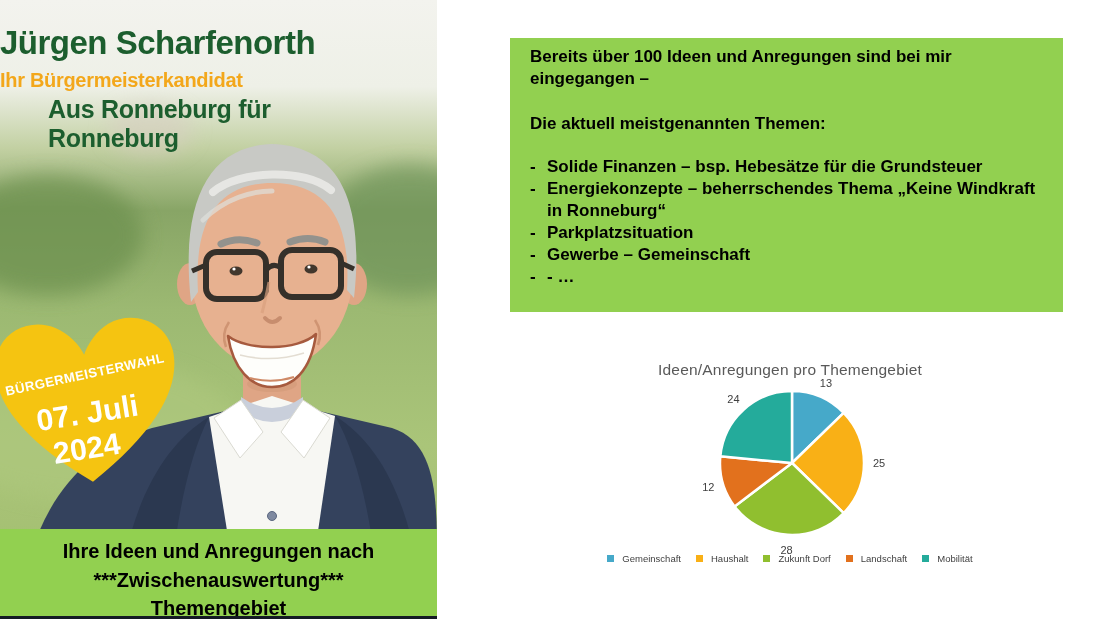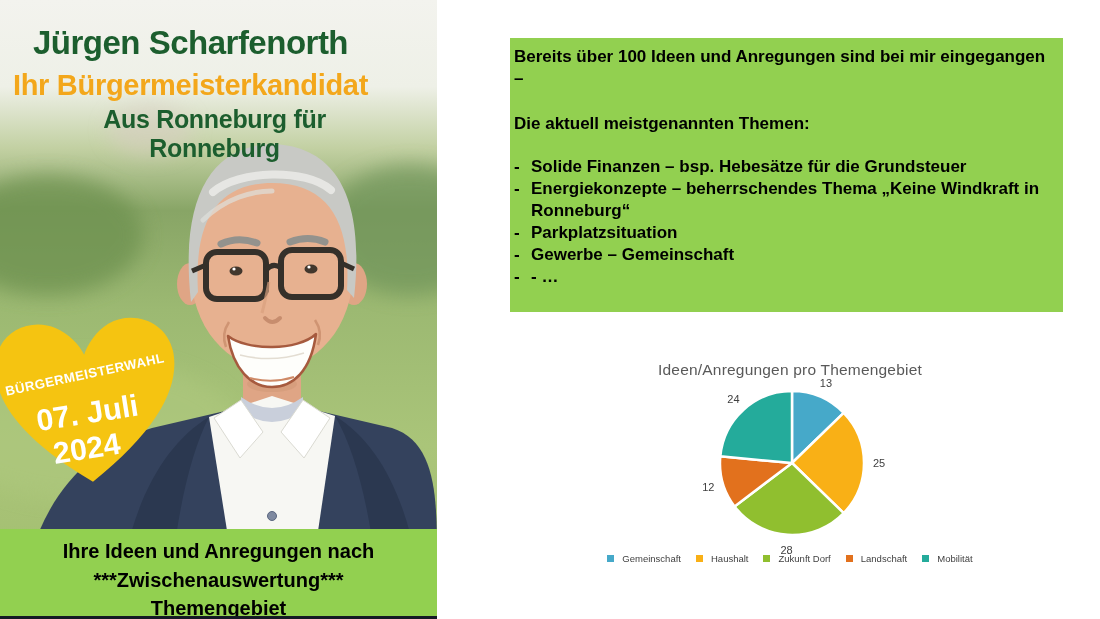--- a/index.html
+++ b/index.html
@@ -3,36 +3,36 @@
 <meta charset="utf-8">
 <style>
   * { margin:0; padding:0; box-sizing:border-box; }
   body { background:#ffffff; font-family:"Liberation Sans", sans-serif; }
   #stage { position:relative; width:1100px; height:619px; background:#ffffff; overflow:hidden; }
 
   
   .photo-panel { position:absolute; left:0; top:0; width:437px; height:619px; }
   .portrait { position:absolute; left:0; top:0; width:437px; height:619px; }
 
-  .headline-block { position:absolute; top:26px; left:0; width:381px; text-align:center; }
+  .headline-block { position:absolute; top:26px; left:0; width:381px; text-align:left; }
   .headline { font-size:33px; font-weight:bold; letter-spacing:-0.5px; line-height:1.05; }
-  .sub1 { font-size:29px; font-weight:bold; margin-top:8px; letter-spacing:-0.3px; }
+  .sub1 { font-size:20px; font-weight:bold; margin-top:8px; letter-spacing:-0.3px; }
   .sub2 { font-size:25px; font-weight:bold; margin-top:3px; letter-spacing:-0.3px;padding-left:48px; }
 
   .heart-wrap { position:absolute; left:-14px; top:297px; width:202px; height:198px; transform:rotate(-4deg); }
   .heart-wrap text { fill:#ffffff; font-weight:bold; font-family:"Liberation Sans", sans-serif; }
 
   .banner { position:absolute; left:0; bottom:3px; width:437px; height:87px;
             text-align:center; color:#000; font-weight:bold; font-size:20px;
             line-height:28.5px; padding-top:8px; }
   .bottom-strip { position:absolute; left:0; bottom:0; width:437px; height:3px; background:#141a24; }
 
   
   .info-box { position:absolute; left:510px; top:38px; width:553px; height:274px;
-              padding:8px 4px; color:#000; font-weight:bold; font-size:17px; line-height:22px; }
+              padding:8px 20px; color:#000; font-weight:bold; font-size:17px; line-height:22px; }
   .sub-heading { margin-top:23px; }
   .bullets { margin-top:21px; list-style:none; }
   .bullets li { display:flex; }
   .bullets .marker { flex:0 0 17px; }
   .bullets .btext { flex:1; }
 
   
   .chart-title { position:absolute; left:590px; top:361px; width:400px; text-align:center;
                  font-size:15.5px; letter-spacing:0.2px; }
   .pie-svg { position:absolute; left:680px; top:351px; width:224px; height:224px; }

